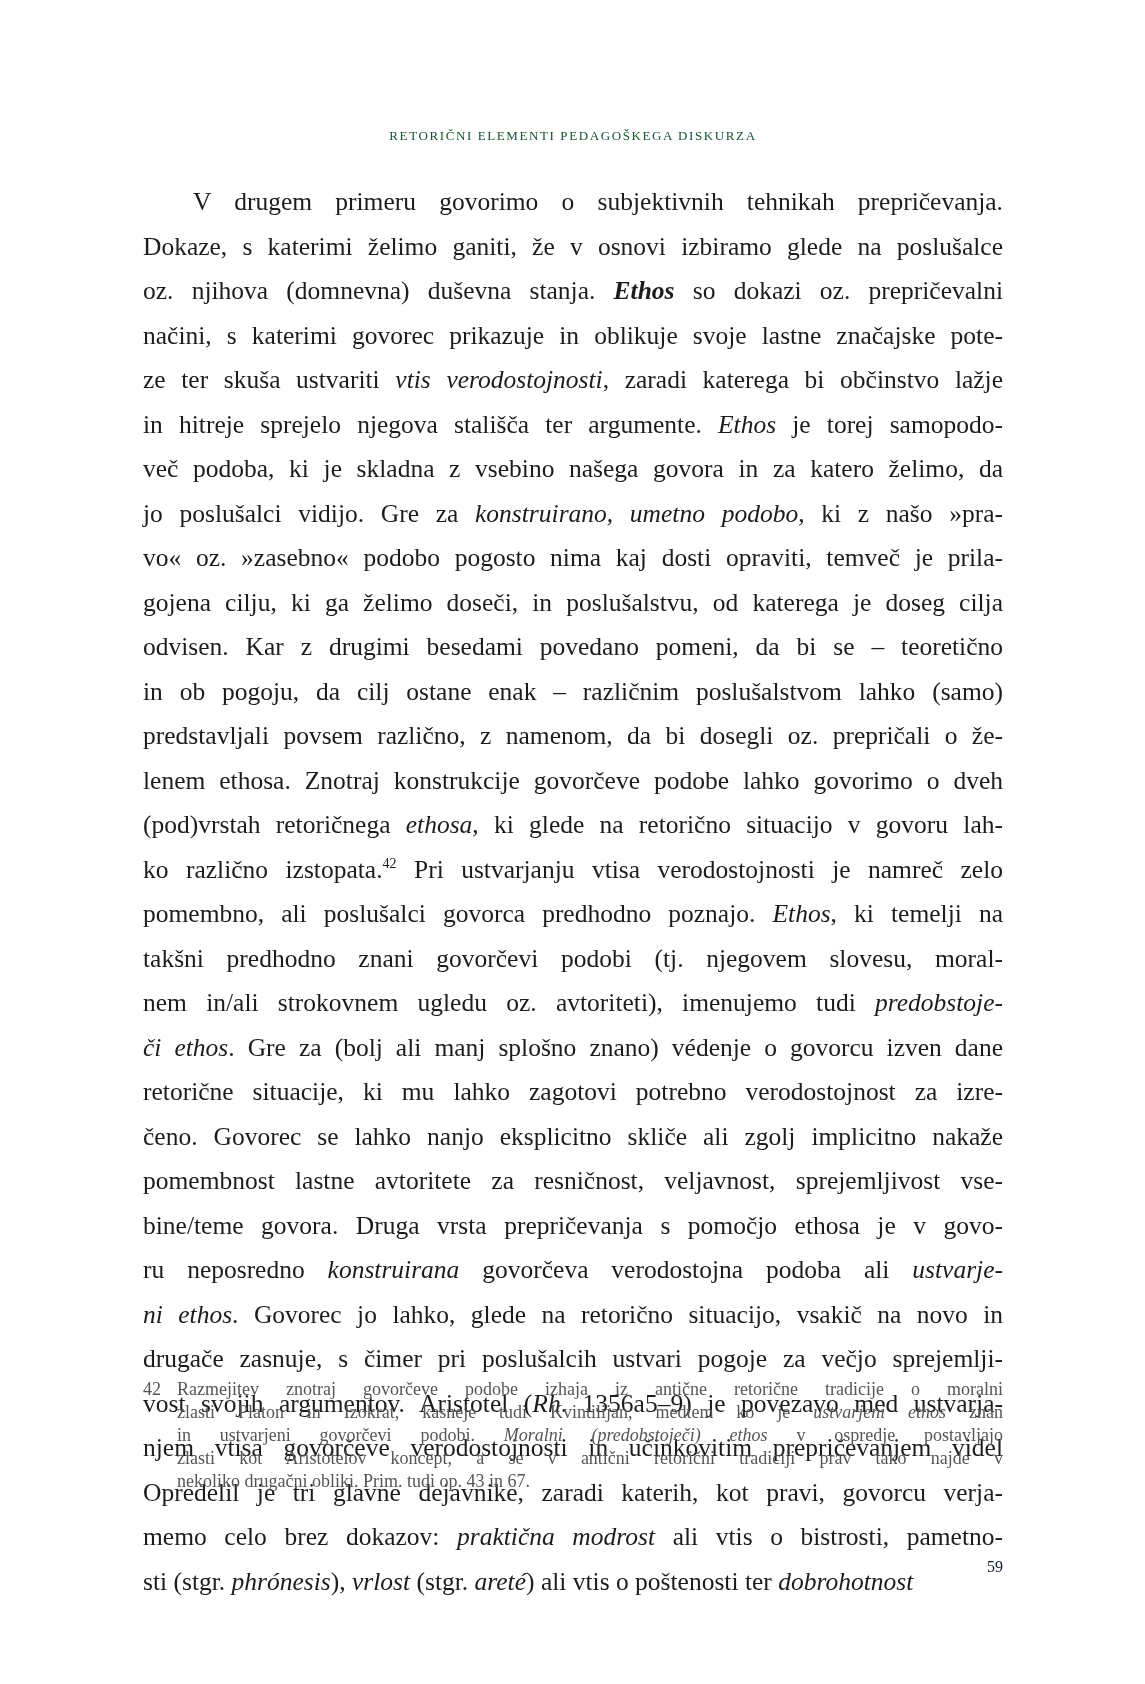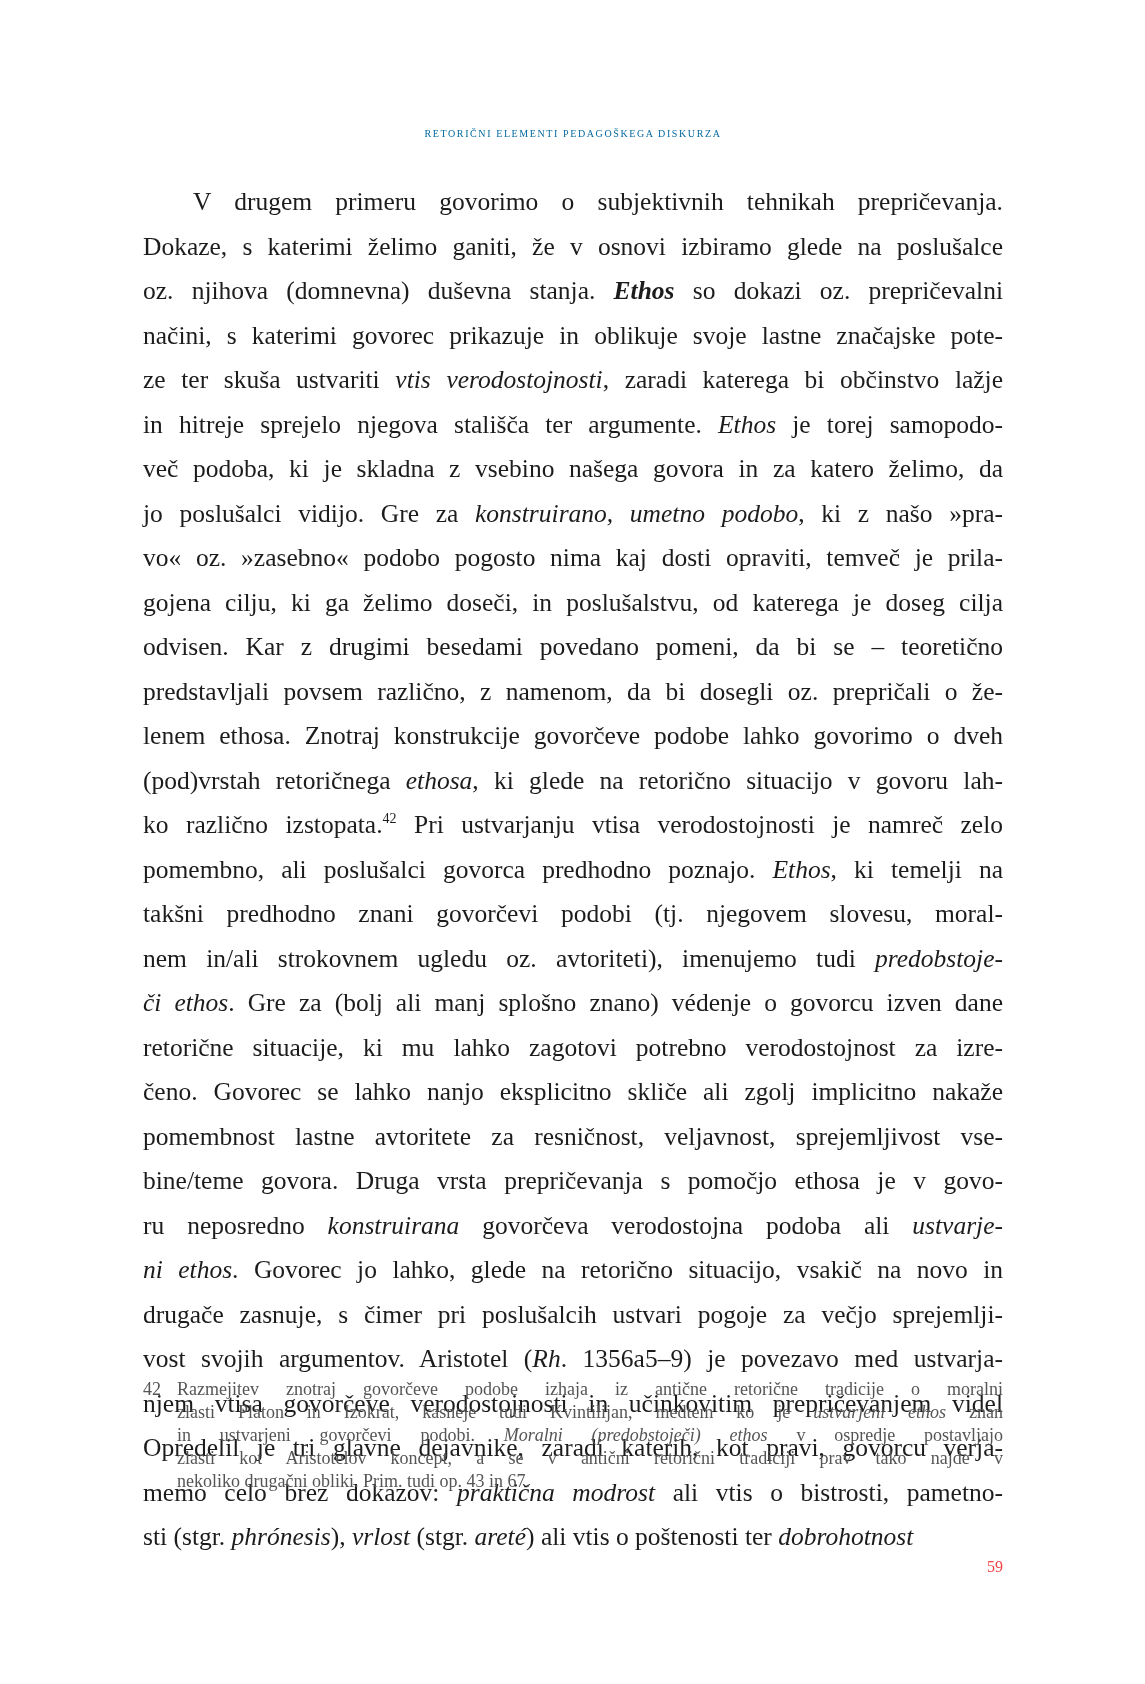--- a/index.html
+++ b/index.html
@@ -2,21 +2,21 @@
 <html><head>
 <meta charset="utf-8">
 <style>
   html, body { margin: 0; padding: 0; background: #ffffff; }
   body { width: 1145px; height: 1684px; position: relative; overflow: hidden; }
   .page { position: absolute; left: 0; top: 0; width: 1145px; height: 1684px; background: #ffffff; }
   .running-head {
     position: absolute; top: 128px; left: 143px; width: 860px;
     text-align: center;
     font-family: "Liberation Serif", "DejaVu Serif", serif;
-    font-size: 10px; letter-spacing: 1.6px; color: #0369a1;
+    font-size: 13px; letter-spacing: 1.6px; color: #14532d;
     text-transform: uppercase;
   }
   .body-text {
     position: absolute; top: 180px; left: 143px; width: 860px;
     font-family: "Liberation Serif", "DejaVu Serif", serif;
     font-size: 25.5px; line-height: 44.5px; color: #1c1c1c;
   }
   .line {
     display: block; height: 44.5px; white-space: nowrap;
     text-align: justify; text-align-last: justify;
@@ -31,41 +31,42 @@
     font-family: "Liberation Serif", "DejaVu Serif", serif;
     font-size: 18px; line-height: 23px; color: #555555;
   }
   .fn-num { position: absolute; left: 0; top: 0; width: 40px; }
   .fn-body { margin-left: 34px; }
   .fn-line { display: block; height: 23px; white-space: nowrap; text-align: justify; text-align-last: justify; }
   .fn-line.last { text-align-last: left; }
   .page-number {
     position: absolute; top: 1558px; left: 903px; width: 100px; text-align: right;
     font-family: "Liberation Serif", "DejaVu Serif", serif;
-    font-size: 16px; color: #ef4444;
+    font-size: 16px; color: #0f172a;
   }
 </style>
 </head>
 <body>
 
 <div class="page">
   <div class="running-head">Retorični elementi pedagoškega diskurza</div>
 
   <div class="body-text" id="body-text">
       <span class="line indent"><span>V drugem primeru govorimo o subjektivnih tehnikah prepričevanja.</span></span>
       <span class="line"><span>Dokaze, s katerimi želimo ganiti, že v osnovi izbiramo glede na poslušalce</span></span>
       <span class="line"><span>oz. njihova (domnevna) duševna stanja. </span><b>Ethos</b><span> so dokazi oz. prepričevalni</span></span>
       <span class="line"><span>načini, s katerimi govorec prikazuje in oblikuje svoje lastne značajske pote-</span></span>
       <span class="line"><span>ze ter skuša ustvariti </span><i>vtis verodostojnosti</i><span>, zaradi katerega bi občinstvo lažje</span></span>
       <span class="line"><span>in hitreje sprejelo njegova stališča ter argumente. </span><i>Ethos</i><span> je torej samopodo-</span></span>
       <span class="line"><span>več podoba, ki je skladna z vsebino našega govora in za katero želimo, da</span></span>
       <span class="line"><span>jo poslušalci vidijo. Gre za </span><i>konstruirano, umetno podobo</i><span>, ki z našo »pra-</span></span>
       <span class="line"><span>vo« oz. »zasebno« podobo pogosto nima kaj dosti opraviti, temveč je prila-</span></span>
       <span class="line"><span>gojena cilju, ki ga želimo doseči, in poslušalstvu, od katerega je doseg cilja</span></span>
       <span class="line"><span>odvisen. Kar z drugimi besedami povedano pomeni, da bi se – teoretično</span></span>
+      <span class="line"><span>in ob pogoju, da cilj ostane enak – različnim poslušalstvom lahko (samo)</span></span>
       <span class="line"><span>predstavljali povsem različno, z namenom, da bi dosegli oz. prepričali o že-</span></span>
       <span class="line"><span>lenem ethosa. Znotraj konstrukcije govorčeve podobe lahko govorimo o dveh</span></span>
       <span class="line"><span>(pod)vrstah retoričnega </span><i>ethosa</i><span>, ki glede na retorično situacijo v govoru lah-</span></span>
       <span class="line"><span>ko različno izstopata.</span><span class="fnref">42</span><span> Pri ustvarjanju vtisa verodostojnosti je namreč zelo</span></span>
       <span class="line"><span>pomembno, ali poslušalci govorca predhodno poznajo. </span><i>Ethos</i><span>, ki temelji na</span></span>
       <span class="line"><span>takšni predhodno znani govorčevi podobi (tj. njegovem slovesu, moral-</span></span>
       <span class="line"><span>nem in/ali strokovnem ugledu oz. avtoriteti), imenujemo tudi </span><i>predobstoje-</i></span>
       <span class="line"><i>či ethos</i><span>. Gre za (bolj ali manj splošno znano) védenje o govorcu izven dane</span></span>
       <span class="line"><span>retorične situacije, ki mu lahko zagotovi potrebno verodostojnost za izre-</span></span>
       <span class="line"><span>čeno. Govorec se lahko nanjo eksplicitno skliče ali zgolj implicitno nakaže</span></span>

